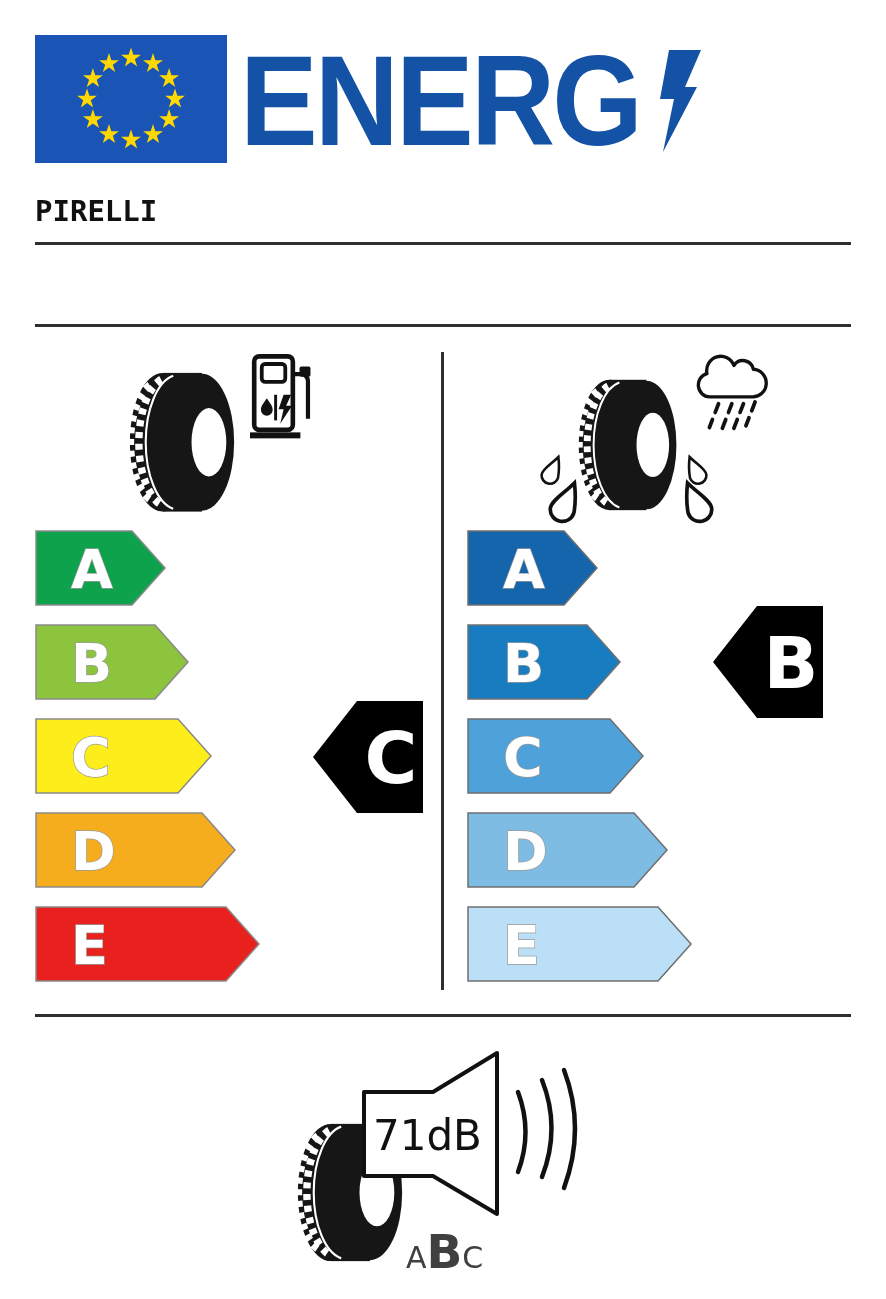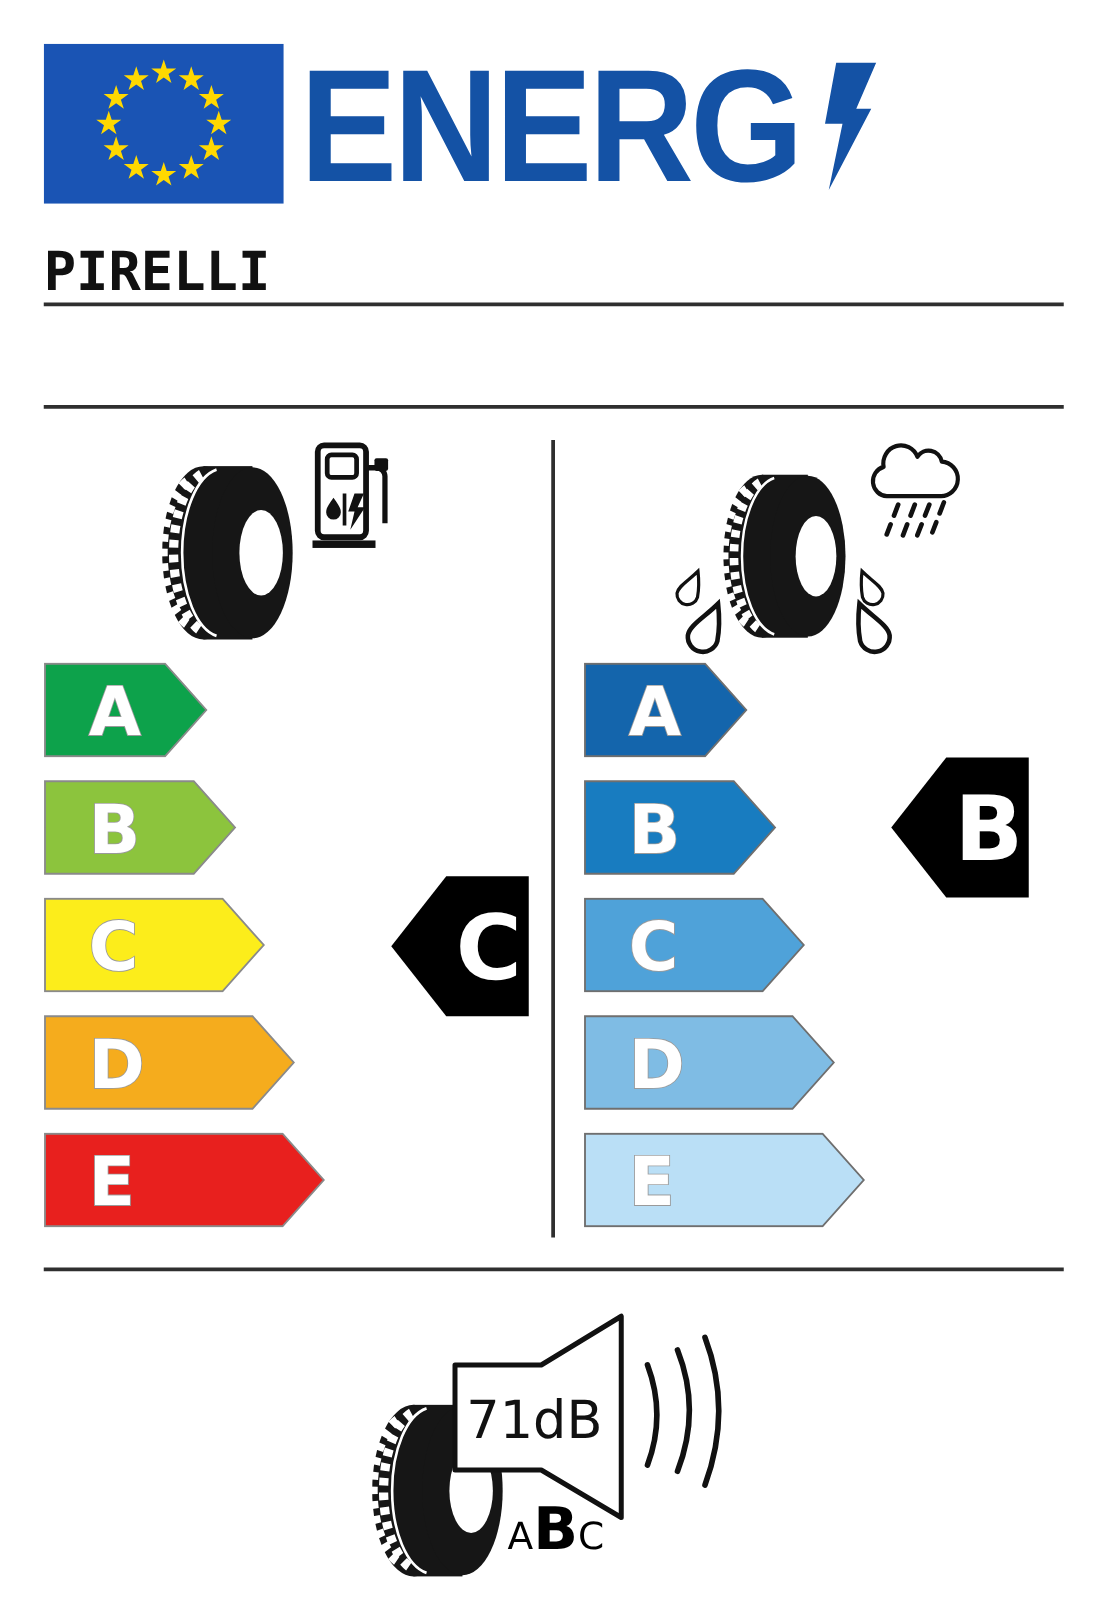--- a/index.html
+++ b/index.html
@@ -1,28 +1,28 @@
 <!DOCTYPE html>
 <html><head>
 <meta charset="utf-8">
 <style>
   html,body{margin:0;padding:0;background:#fff;}
   body{width:886px;height:1299px;position:relative;font-family:"DejaVu Sans","Liberation Sans",sans-serif;overflow:hidden;}
   .abs{position:absolute;}
   
   #energ-text{font-family:"Liberation Sans","DejaVu Sans",sans-serif;}
-  #brand{font-family:"DejaVu Sans Mono","Liberation Mono",monospace;font-weight:bold;font-size:43px;color:#111;line-height:1;letter-spacing:0px;text-align:right;}
+  #brand{font-family:"DejaVu Sans Mono","Liberation Mono",monospace;font-weight:bold;font-size:29px;color:#111;line-height:1;letter-spacing:0px;text-align:right;}
   .rule{position:absolute;left:35px;width:816px;height:3px;background:#2f2f2f;}
   #divider-v{position:absolute;left:441px;top:352px;width:3px;height:638px;background:#2f2f2f;}
   
   .cls-arrow{position:absolute;}
   .cls-letter{font-family:"DejaVu Sans","Liberation Sans",sans-serif;font-weight:bold;font-size:54px;fill:#ffffff;stroke:#9a9a9a;stroke-width:1.4px;paint-order:stroke;}
   .rating-letter{font-family:"DejaVu Sans","Liberation Sans",sans-serif;font-weight:bold;font-size:72px;fill:#ffffff;}
   .db-text{font-family:"DejaVu Sans","Liberation Sans",sans-serif;font-size:42px;fill:#111;}
-  #noise-grades{position:absolute;left:406px;top:1196px;color:#000000;}
+  #noise-grades{position:absolute;left:406px;top:1224px;color:#404040;}
   #noise-grades .g-small{font-size:30px;}
   #noise-grades .g-big{font-size:47px;font-weight:bold;}
 </style>
 </head>
 <body>
 
 <svg width="0" height="0" style="position:absolute" aria-hidden="true">
   <defs>
     <g id="tire">
       <ellipse cx="40" cy="75" rx="38" ry="73" fill="#161616"></ellipse>

